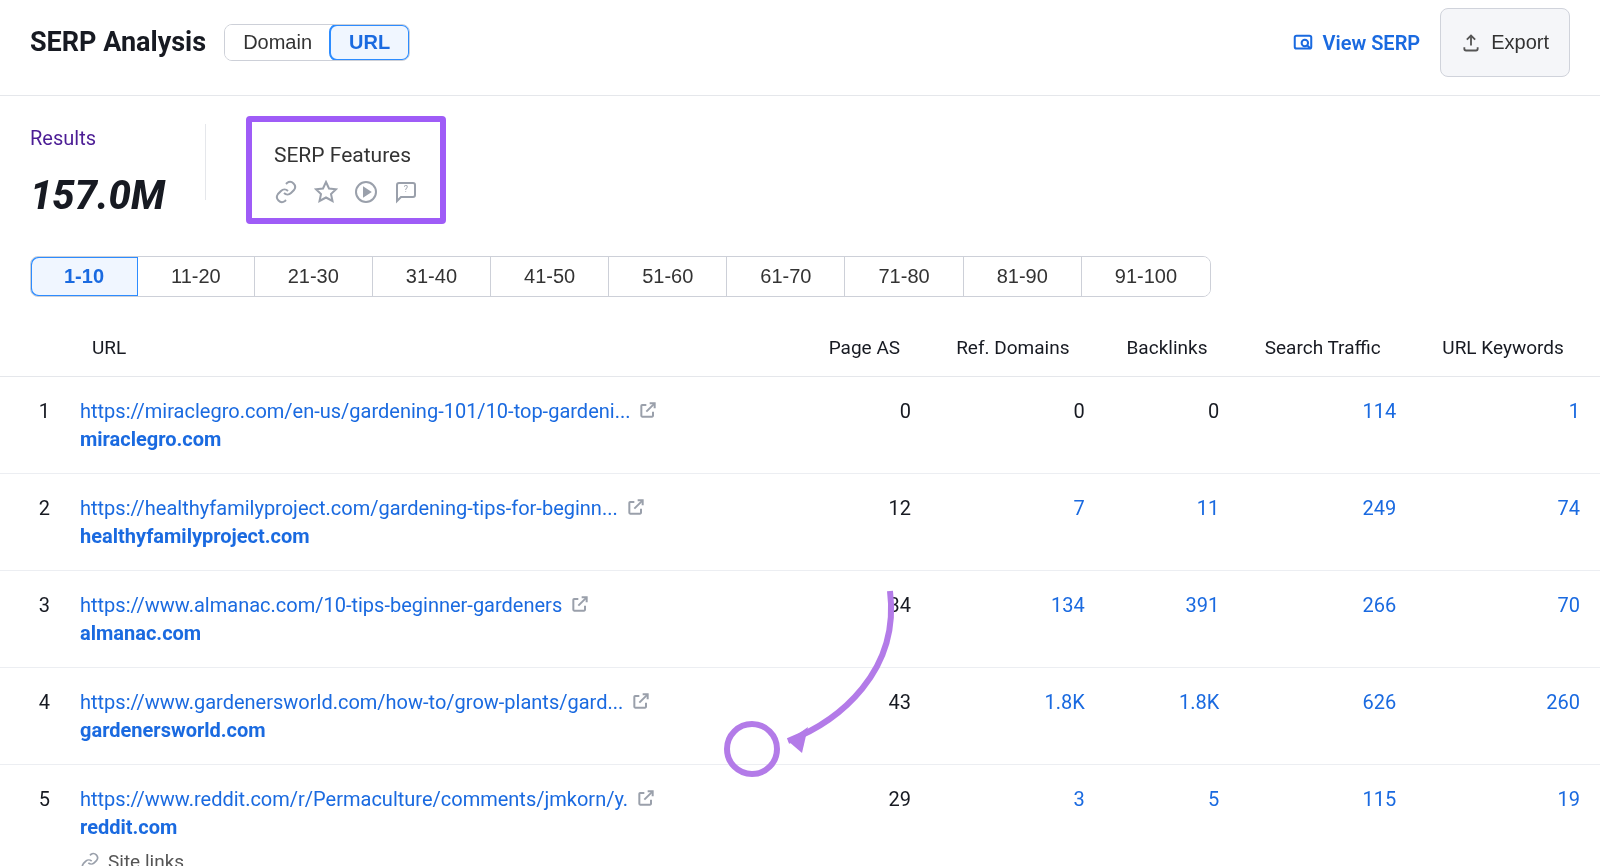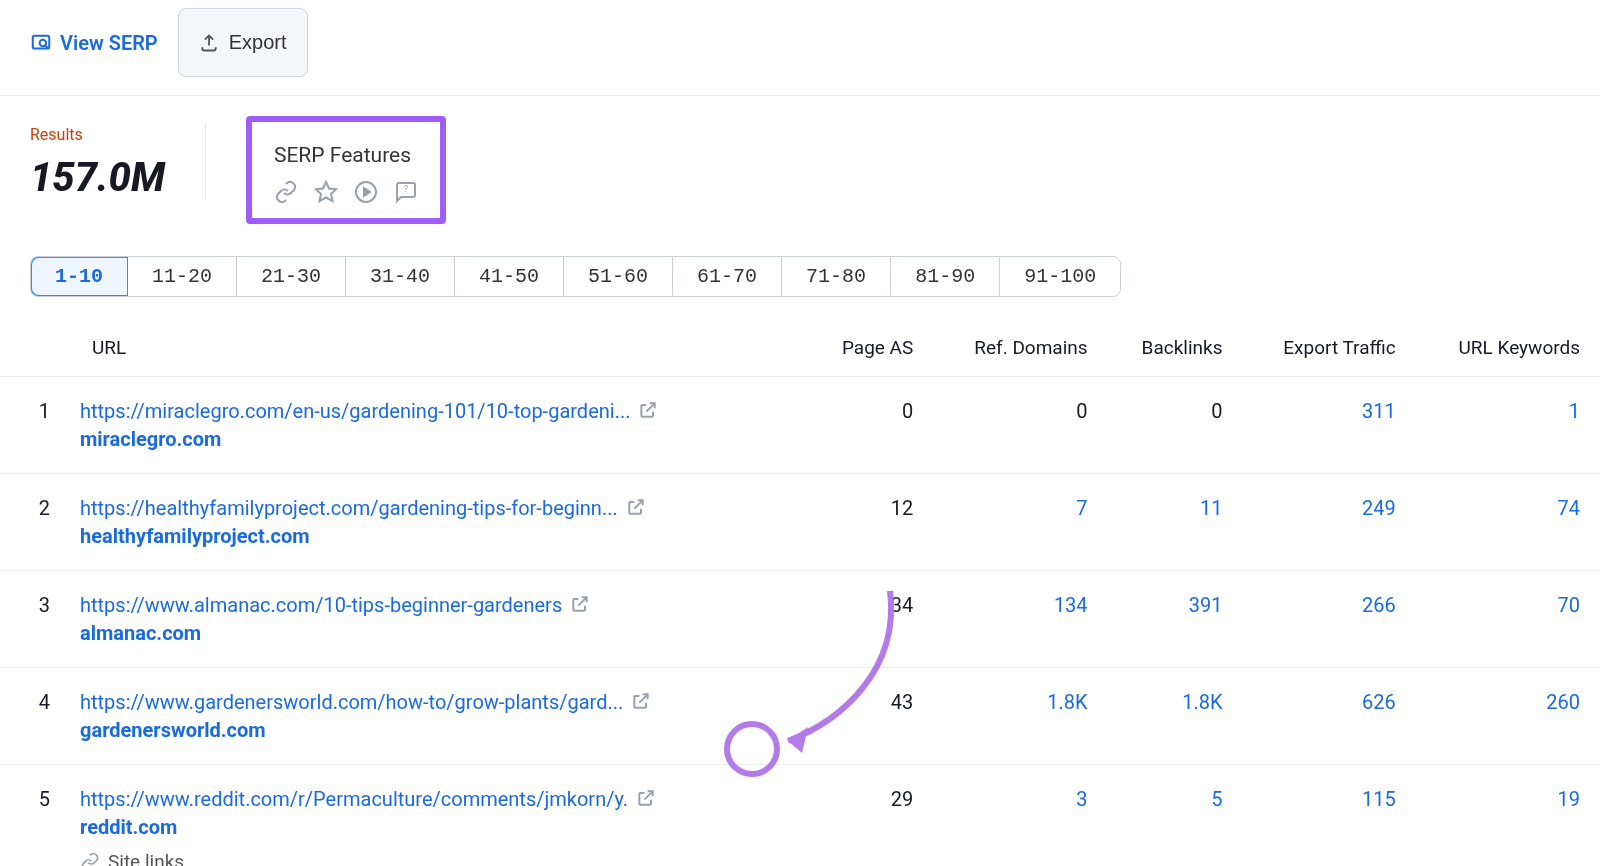--- a/index.html
+++ b/index.html
@@ -64,66 +64,64 @@
     font-size: 20px;
     color: #333;
   }
   .stats-row {
     display: flex;
     align-items: flex-start;
     gap: 40px;
     padding: 28px 30px 24px 30px;
     position: relative;
   }
-  .stats-block .label { font-size: 16px; color: #c2410c; margin-bottom: 4px; }
+  .stats-block .label { font-size: 20px; color: #4c1d95; margin-bottom: 16px; }
   .stats-block .value { font-size: 40px; font-weight: 800; font-style: italic; }
   .divider { width: 1px; height: 76px; background: #e5e7eb; }
   .serp-features-block {
     border: 6px solid #9f5cf7;
     border-radius: 4px;
     padding: 19px 22px 14px 22px;
     position: relative;
     top: -8px;
   }
   .serp-features-block .label { font-size: 21px; color: #333; margin-bottom: 10px; }
   .feature-icons { display: flex; gap: 16px; color: #9aa0ab; }
   .feature-icons svg { width: 24px; height: 24px; }
   .pagination {
     display: inline-flex;
     margin: 0 30px 24px 30px;
     border: 1px solid #cdd0d8;
     border-radius: 8px;
     overflow: hidden;
   }
   .page-btn {
-    padding: 8px 24px;
+    padding: 8px 33px;
     font-size: 20px;
     background: #fff;
     border: none;
     border-right: 1px solid #cdd0d8;
     cursor: pointer;
     color: #333;
-    font-family: Liberation Mono, monospace;
   }
   .page-btn:last-child { border-right: none; }
   .page-btn.active {
     background: #f0f6ff;
     color: #1a6ae0;
     font-weight: 600;
     outline: 2px solid #2d8cff;
     outline-offset: -1px;
     border-radius: 8px 0 0 8px;
   }
   .table-wrap { position: relative; }
   table { width: 100%; border-collapse: collapse; }
   thead th {
     font-size: 19px;
     font-weight: 400;
     color: #171a22;
-    text-align: right;
     padding: 14px 20px 14px 10px;
     border-bottom: 1px solid #e5e7eb;
   }
   thead th.url-col { text-align: left; padding-left: 92px; }
   tbody td {
     padding: 20px 20px 20px 10px;
     border-bottom: 1px solid #eceef2;
     text-align: right;
     vertical-align: top;
     font-size: 20px;
@@ -169,20 +167,27 @@
     pointer-events: none;
   }
 </style>
 </head>
 <body>
 
 
 
 
 <div class="header">
+  <div class="header-left">
+    <div class="title">SERP Analysis</div>
+    <div class="toggle-group">
+      <button class="toggle-btn">Domain</button>
+      <button class="toggle-btn active">URL</button>
+    </div>
+  </div>
   <div class="header-right">
     <span class="view-serp">
       <svg width="22" height="22" viewBox="0 0 24 24" fill="none" stroke="#1a6ae0" stroke-width="2.2">
         <rect x="3" y="4" width="18" height="14" rx="2"></rect>
         <circle cx="14" cy="12" r="3.5"></circle>
         <line x1="17" y1="15" x2="20" y2="18"></line>
       </svg>
       <span>View SERP</span>
     </span>
     <button class="export-btn">
@@ -242,36 +247,36 @@
 
 <div class="table-wrap">
 <table>
   <thead>
     <tr>
       <th style="width:70px;"></th>
       <th class="url-col" style="padding-left:22px;">URL</th>
       <th>Page AS</th>
       <th>Ref. Domains</th>
       <th>Backlinks</th>
-      <th>Export Traffic</th>
+      <th>Search Traffic</th>
       <th>URL Keywords</th>
     </tr>
   </thead>
   <tbody id="table-body">
         <tr>
           <td class="idx">1</td>
           <td class="url-cell"><a class="url-link">https://miraclegro.com/en-us/gardening-101/10-top-gardeni...</a><span class="ext-icon"><svg viewBox="0 0 24 24" fill="none" stroke="currentColor" stroke-width="2.4">
                 <path d="M14 4h6v6"></path>
                 <path d="M20 4L10 14"></path>
                 <path d="M18 14v5a1 1 0 0 1-1 1H5a1 1 0 0 1-1-1V7a1 1 0 0 1 1-1h5"></path>
               </svg></span><a class="domain-link">miraclegro.com</a></td>
           <td><span class="num-plain">0</span></td>
           <td><span class="num-plain">0</span></td>
           <td><span class="num-plain">0</span></td>
-          <td><span class="num-link">311</span></td>
+          <td><span class="num-link">114</span></td>
           <td><span class="num-link">1</span></td>
         </tr>
         <tr>
           <td class="idx">2</td>
           <td class="url-cell"><a class="url-link">https://healthyfamilyproject.com/gardening-tips-for-beginn...</a><span class="ext-icon"><svg viewBox="0 0 24 24" fill="none" stroke="currentColor" stroke-width="2.4">
                 <path d="M14 4h6v6"></path>
                 <path d="M20 4L10 14"></path>
                 <path d="M18 14v5a1 1 0 0 1-1 1H5a1 1 0 0 1-1-1V7a1 1 0 0 1 1-1h5"></path>
               </svg></span><a class="domain-link">healthyfamilyproject.com</a></td>
           <td><span class="num-plain">12</span></td>

